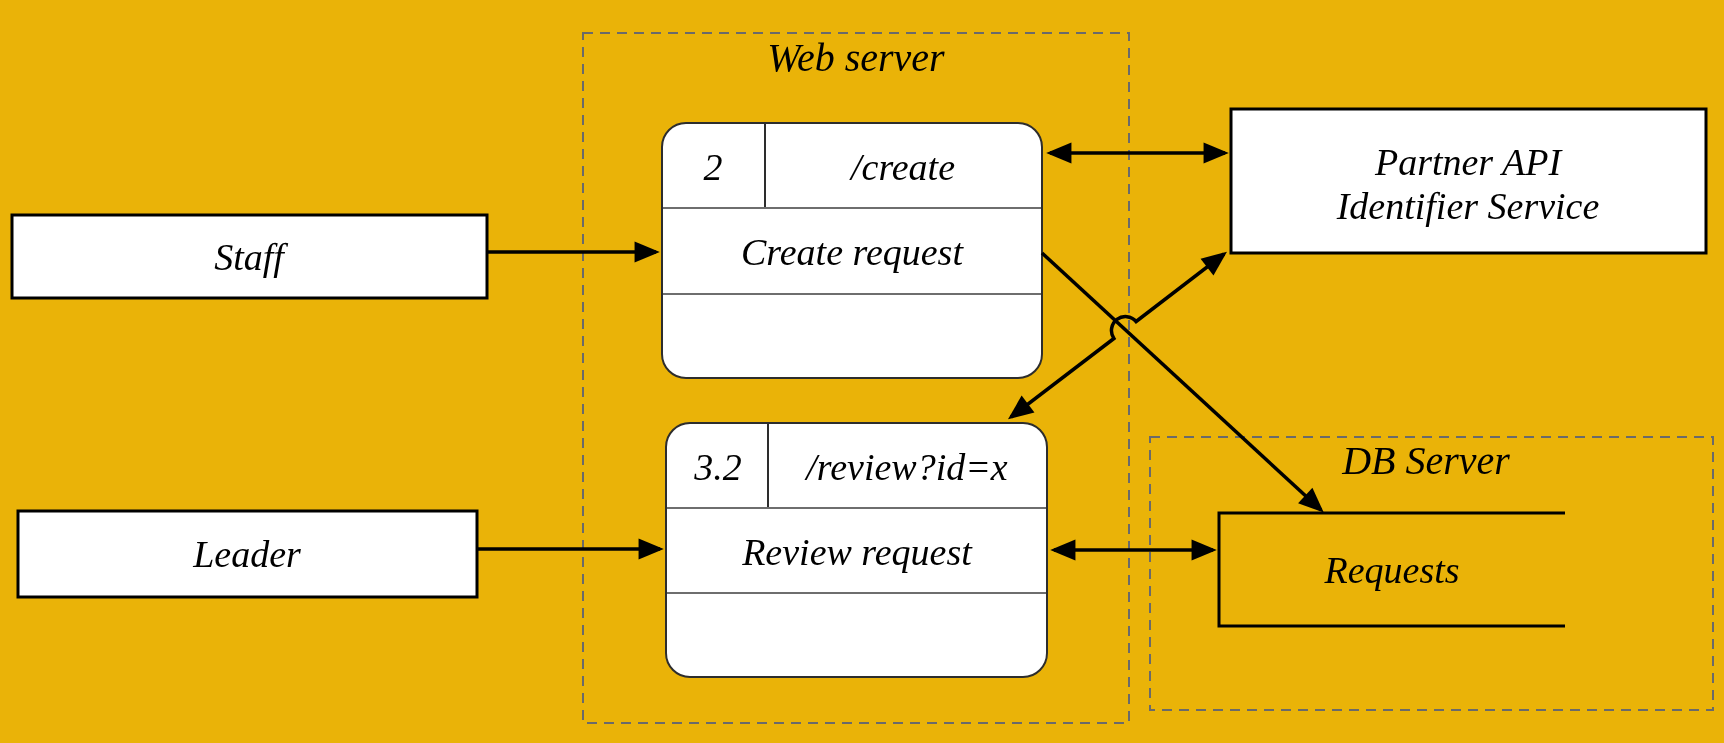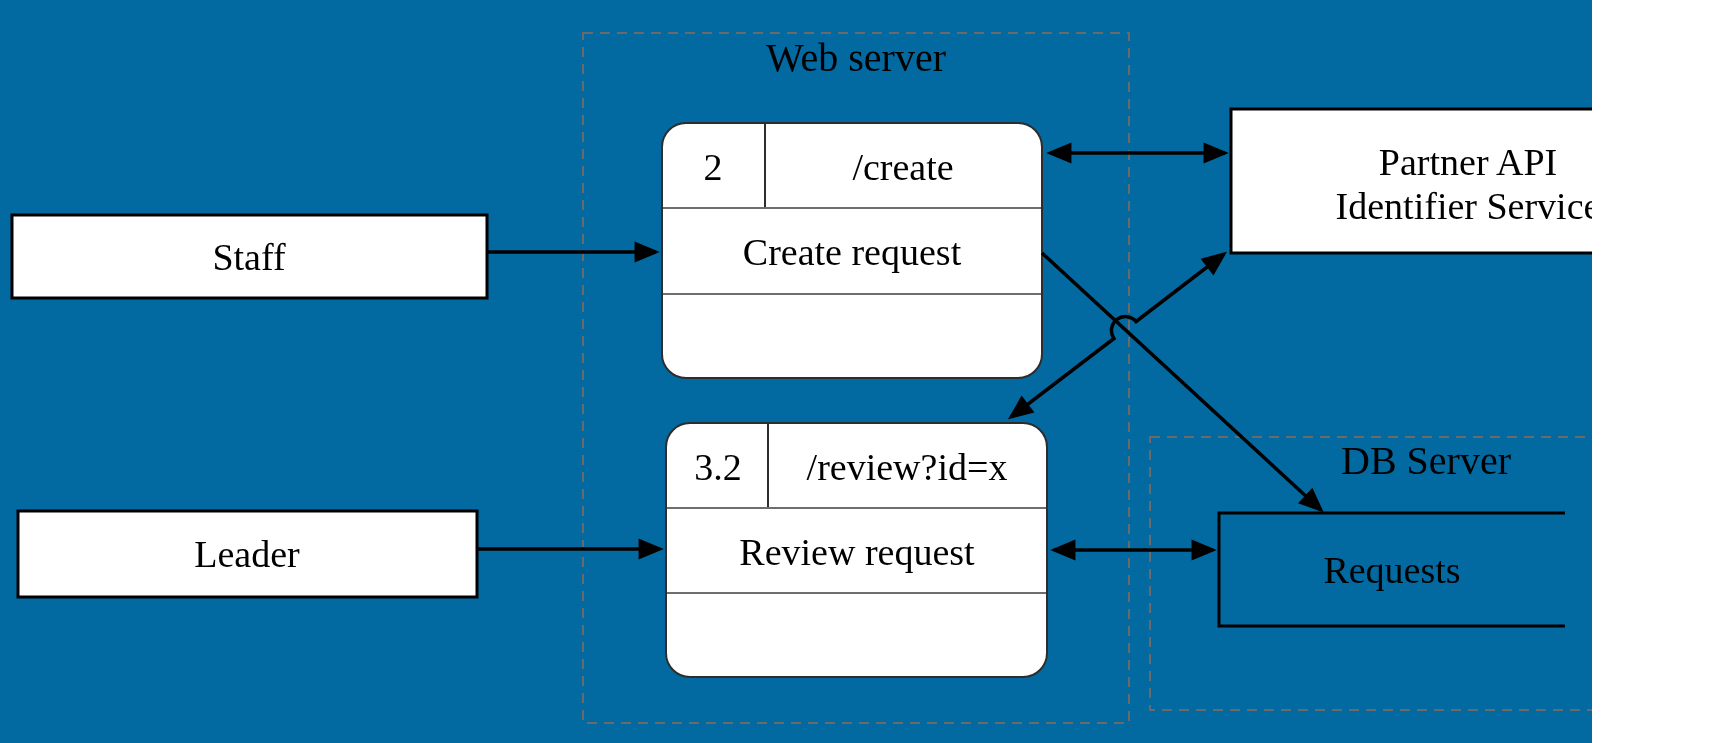--- a/index.html
+++ b/index.html
@@ -2,24 +2,25 @@
 <html><head>
 <meta charset="utf-8">
 <style>
   html, body {
     margin: 0;
     padding: 0;
     background: #ffffff;
   }
   .canvas {
     position: relative;
-    width: 1592px;
+    width: 1724px;
     height: 743px;
-    background: #0369a1;
+    background: #eab308;
     overflow: hidden;
+    font-style: italic;
   }
   svg text {
     font-family: "Liberation Serif", "DejaVu Serif", serif;
     fill: #000000;
   }
   .lbl      { font-size: 38px; }
   .title    { font-size: 40px; }
   .entity   { fill: #ffffff; stroke: #000000; stroke-width: 3; }
   .process  { fill: #ffffff; stroke: #2d2d2d; stroke-width: 2; }
   .divider  { stroke: #6e6e6e; stroke-width: 2; }

